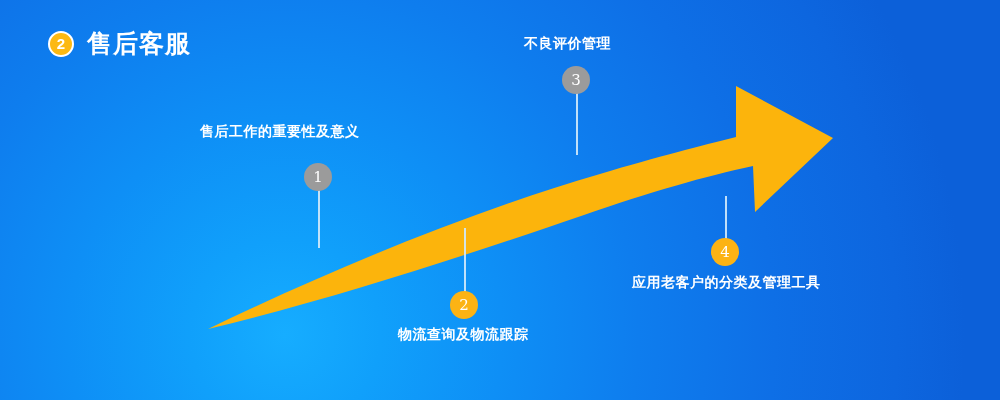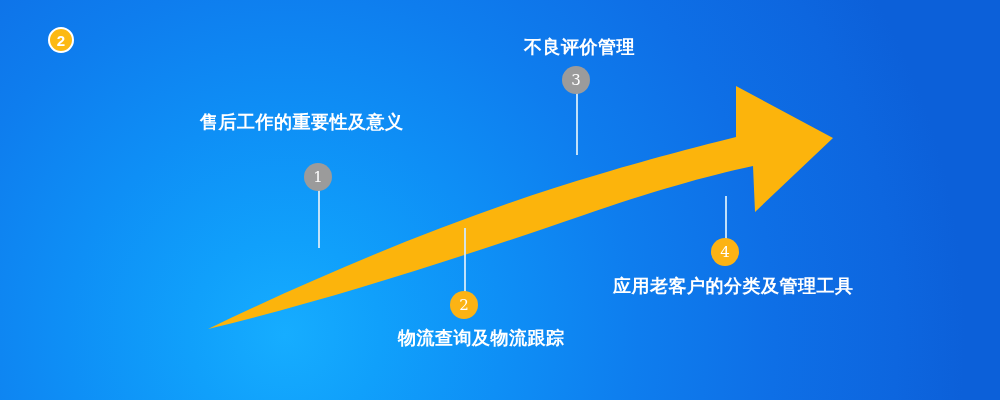--- a/index.html
+++ b/index.html
@@ -93,51 +93,52 @@
     font-size: 15px;
     line-height: 1;
     font-family: "DejaVu Serif", "Liberation Serif", serif;
   }
   .badge.gray  { background: #9B9B9B; }
   .badge.amber { background: #FCB314; }
 
   .callout-label {
     position: absolute;
     color: #FFFFFF;
-    font-size: 18px;
+    font-size: 14px;
     font-weight: bold;
     white-space: nowrap;
     letter-spacing: 0.5px;
     font-family: "DejaVu Serif", "Liberation Serif", serif;
   }
 
   
   #callout-1 .connector   { left: 318px; top: 190px; height: 58px; }
   #callout-1 .badge       { left: 304px; top: 163px; }
-  #callout-1 .callout-label { left: 200px; top: 110px; text-align: right; }
+  #callout-1 .callout-label { left: 200px; top: 123px; text-align: right; }
 
   #callout-2 .connector   { left: 464px; top: 228px; height: 66px; }
   #callout-2 .badge       { left: 450px; top: 291px; }
   #callout-2 .callout-label { left: 398px; top: 326px; }
 
   #callout-3 .connector   { left: 576px; top: 93px; height: 62px; }
   #callout-3 .badge       { left: 562px; top: 66px; }
   #callout-3 .callout-label { left: 524px; top: 35px; }
 
   #callout-4 .connector   { left: 725px; top: 196px; height: 44px; }
   #callout-4 .badge       { left: 711px; top: 238px; }
-  #callout-4 .callout-label { left: 613px; top: 274px; }
+  #callout-4 .callout-label { left: 632px; top: 274px; }
 </style>
 </head>
 <body>
 
 <div id="stage">
 
   <div id="header">
     <div id="header-badge">2</div>
+    <div id="header-title">售后客服</div>
   </div>
 
   <svg id="arrow-layer" viewBox="0 0 1000 400">
     <path d="M 208 329
              C 330 270, 470 212, 600 174
              C 660 156, 700 146, 736 137
              L 736 86
              L 833 138
              L 755 212
              L 753 166

